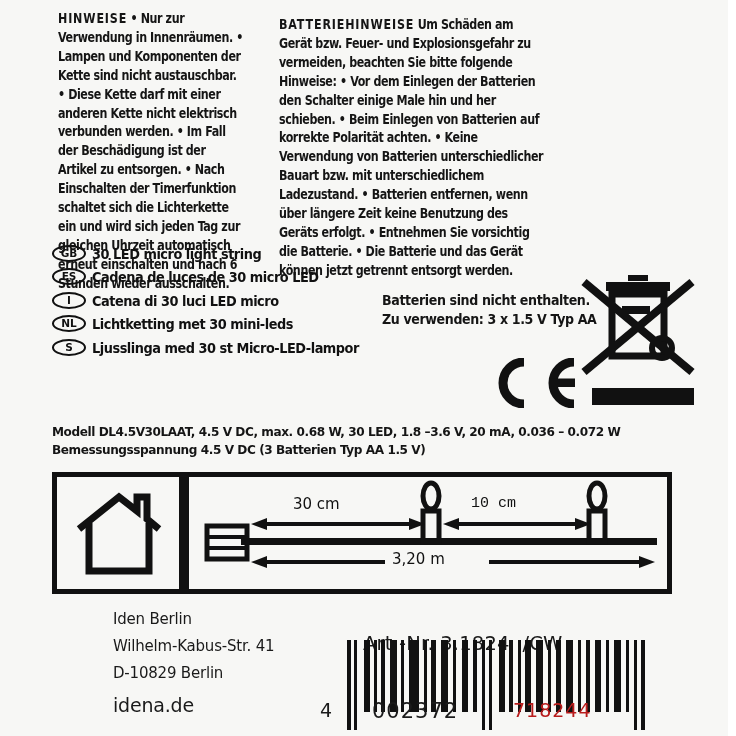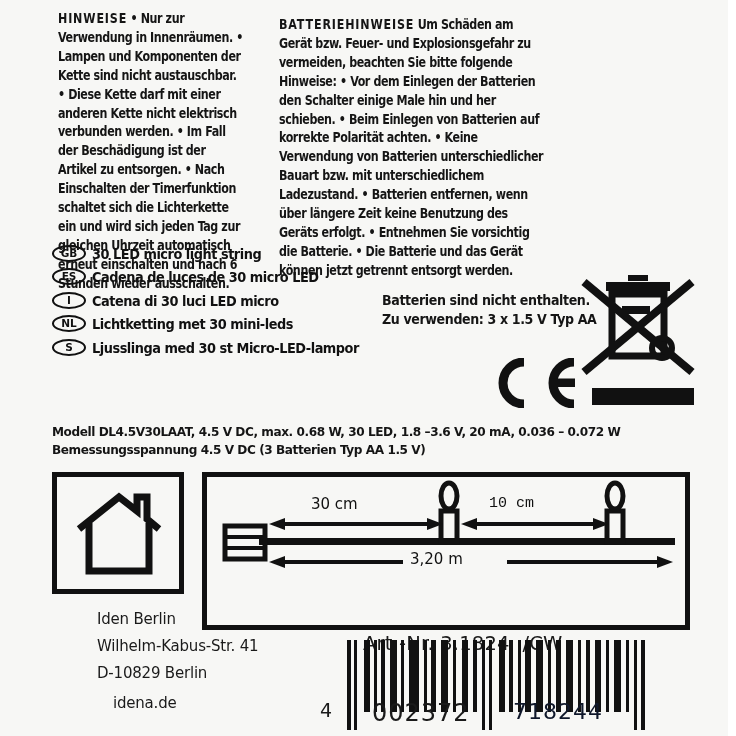--- a/index.html
+++ b/index.html
@@ -134,41 +134,41 @@
     transform-origin: left top;
   }
 
   
   .frame {
     position: absolute;
     border: 5px solid #111;
     background: #f7f7f5;
   }
   .frame-house { left: 52px; top: 472px; width: 132px; height: 122px; }
-  .frame-diag  { left: 202px; top: 472px; width: 488px; height: 158px; padding-left: 48px; }
+  .frame-diag  { left: 184px; top: 472px; width: 488px; height: 122px; padding-left: 48px; }
 
   .house-svg { position: absolute; left: 18px; top: 14px; }
   .diag-svg  { position: absolute; left: 0; top: 0; }
 
   
   .addr {
     position: absolute;
-    left: 97px; top: 606px;
+    left: 113px; top: 606px;
     font-family: "DejaVu Sans", sans-serif;
     font-size: 15px;
     line-height: 27px;
     font-weight: 500;
     letter-spacing: -0.2px;
     color: #1a1a1a;
   }
   .domain {
     position: absolute;
     left: 113px; top: 694px;
     font-family: "DejaVu Sans", sans-serif;
-    font-size: 15px;
+    font-size: 19px;
     font-weight: 500;
     letter-spacing: -0.2px;
     color: #1a1a1a;
   }
   .artnr {
     position: absolute;
     left: 363px; top: 608px;
     font-family: "DejaVu Sans", sans-serif;
     font-size: 19.5px;
     font-weight: 400;
@@ -383,18 +383,18 @@
         <rect x="261" y="0" width="3" height="72"></rect>
         <rect x="269" y="0" width="7" height="72"></rect>
         <rect x="281" y="0" width="3" height="72"></rect>
         <rect x="289" y="0" width="3" height="90"></rect>
         <rect x="296" y="0" width="4" height="90"></rect>
       </g>
     </svg>
   </div>
 
   <div class="ean-lead">4</div>
-  <div class="bc-left" style="font-family:'DejaVu Sans',sans-serif;font-size:24px;color:#1a1a1a;letter-spacing:1px;">002372</div>
-  <div class="bc-right" style="font-family:'DejaVu Sans',sans-serif;font-size:22px;color:#0f172a;letter-spacing:1px;">718244</div>
+  <div class="bc-left" style="font-family:'DejaVu Sans',sans-serif;font-size:21px;color:#1a1a1a;letter-spacing:1px;">002372</div>
+  <div class="bc-right" style="font-family:'DejaVu Sans',sans-serif;font-size:19px;color:#b91c1c;letter-spacing:1px;">718244</div>
 
   <div class="edge"></div>
 
 </div>
 
 </body></html>

